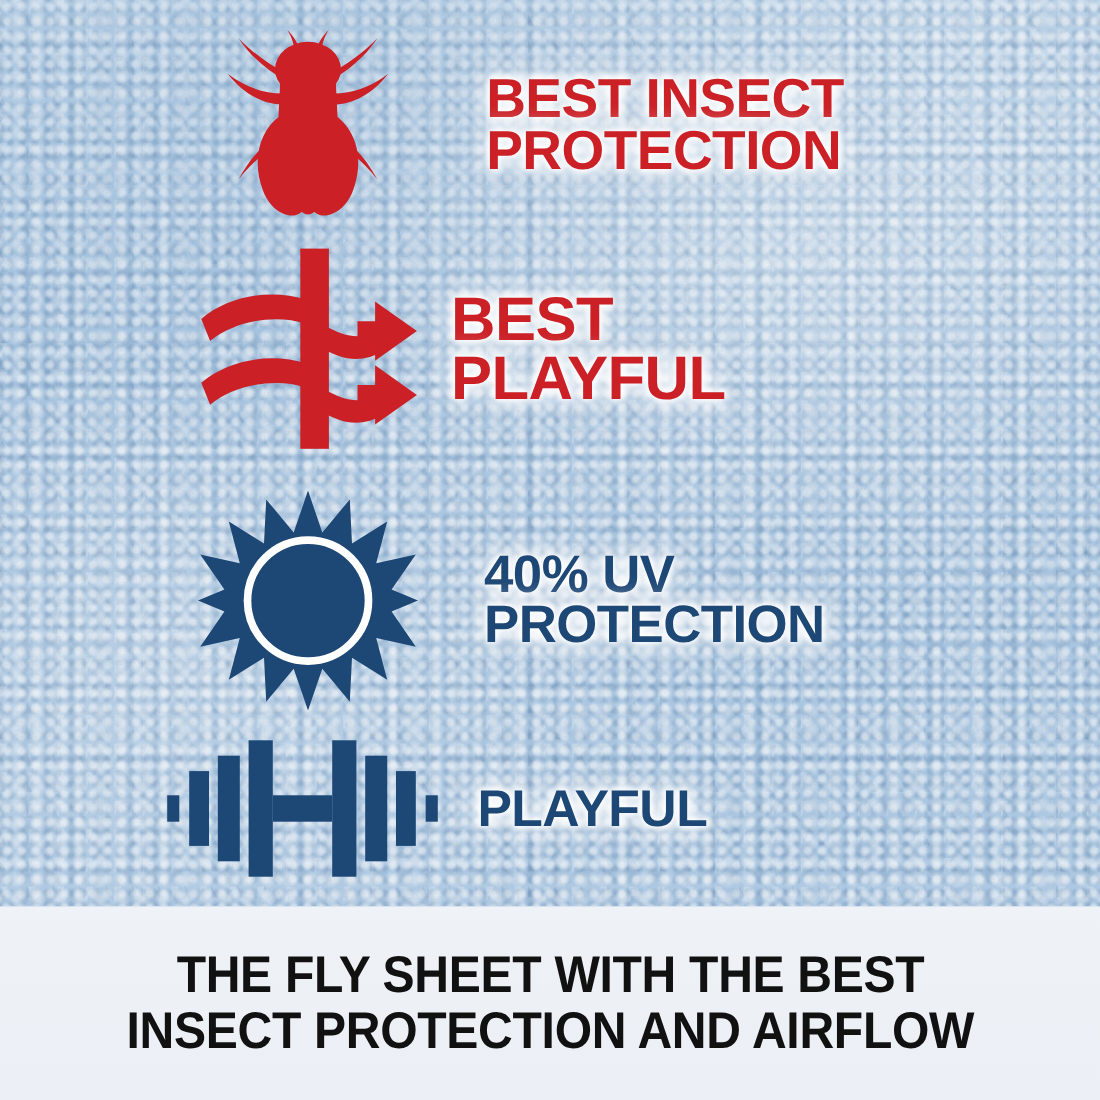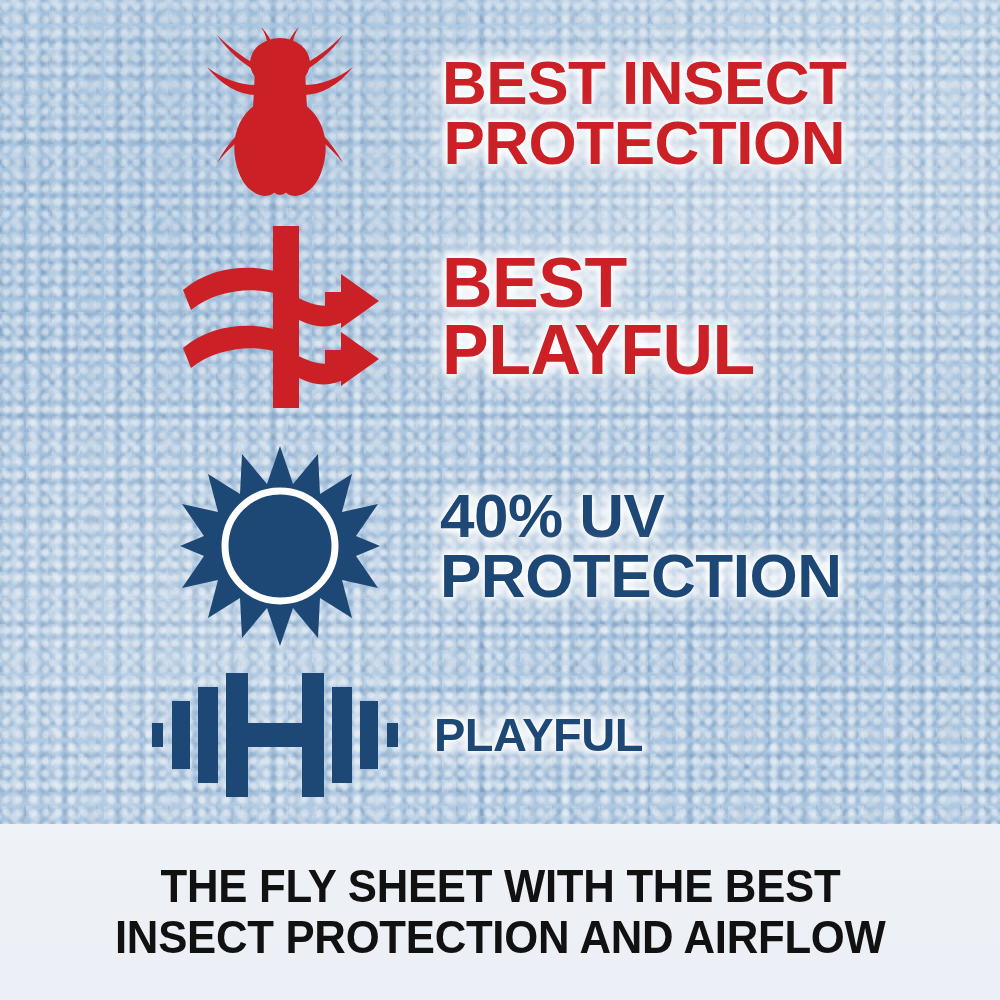--- a/index.html
+++ b/index.html
@@ -106,23 +106,23 @@
   #row-insect  { left: 150px; top: 18px;  width: 840px; height: 190px; }
   #row-airflow { left: 150px; top: 222px; width: 840px; height: 190px; }
   #row-uv      { left: 150px; top: 446px; width: 840px; height: 200px; }
   #row-dura    { left: 140px; top: 650px; width: 850px; height: 170px; }
 
   #row-insect  .icon-cell { width: 260px; height: 190px; }
   #row-airflow .icon-cell { width: 260px; height: 190px; }
   #row-uv      .icon-cell { width: 260px; height: 200px; }
   #row-dura    .icon-cell { width: 270px; height: 170px; }
 
-  #row-insect  .text-cell { font-size: 62px; margin-left: 32px; text-align: center; }
-  #row-airflow .text-cell { font-size: 70px; margin-left: 32px; }
-  #row-uv      .text-cell { font-size: 62px; margin-left: 30px; }
+  #row-insect  .text-cell { font-size: 50px; margin-left: 32px; }
+  #row-airflow .text-cell { font-size: 56px; }
+  #row-uv      .text-cell { font-size: 48px; margin-left: 30px; }
   #row-dura    .text-cell { font-size: 47px; margin-left: 24px; }
 
   
   #caption-bar {
     position: absolute;
     left: 0;
     top: 824px;
     width: 1000px;
     height: 176px;
     background: linear-gradient(180deg, #eff2f7 0%, #edf0f5 40%, #eceff5 100%);

